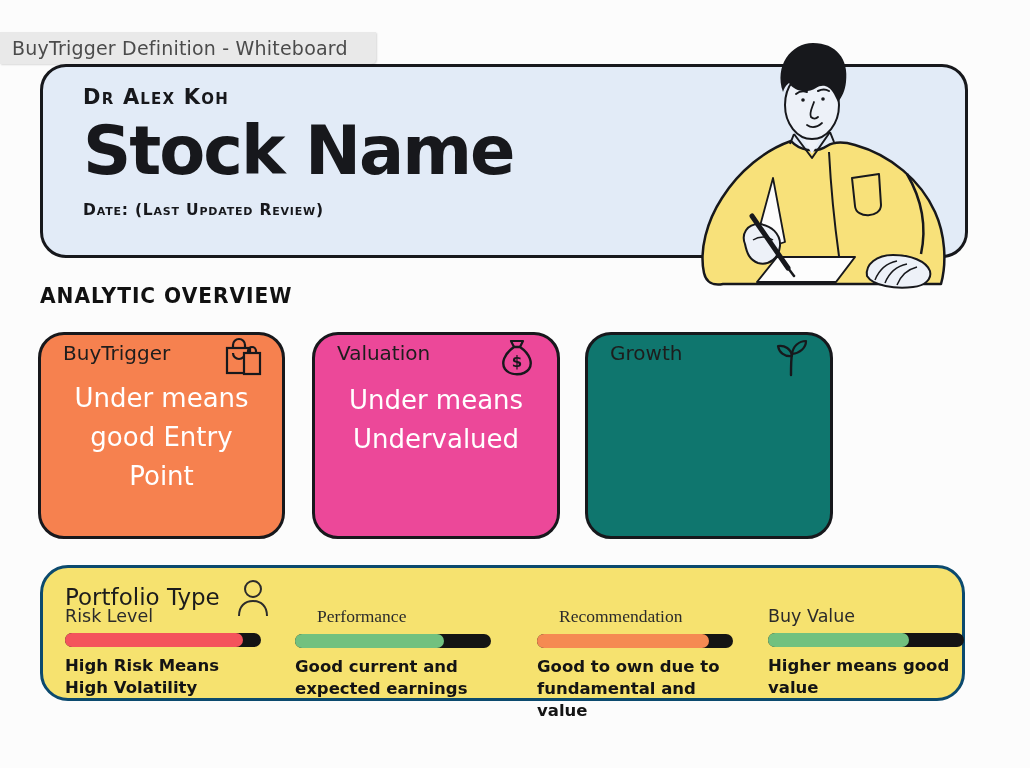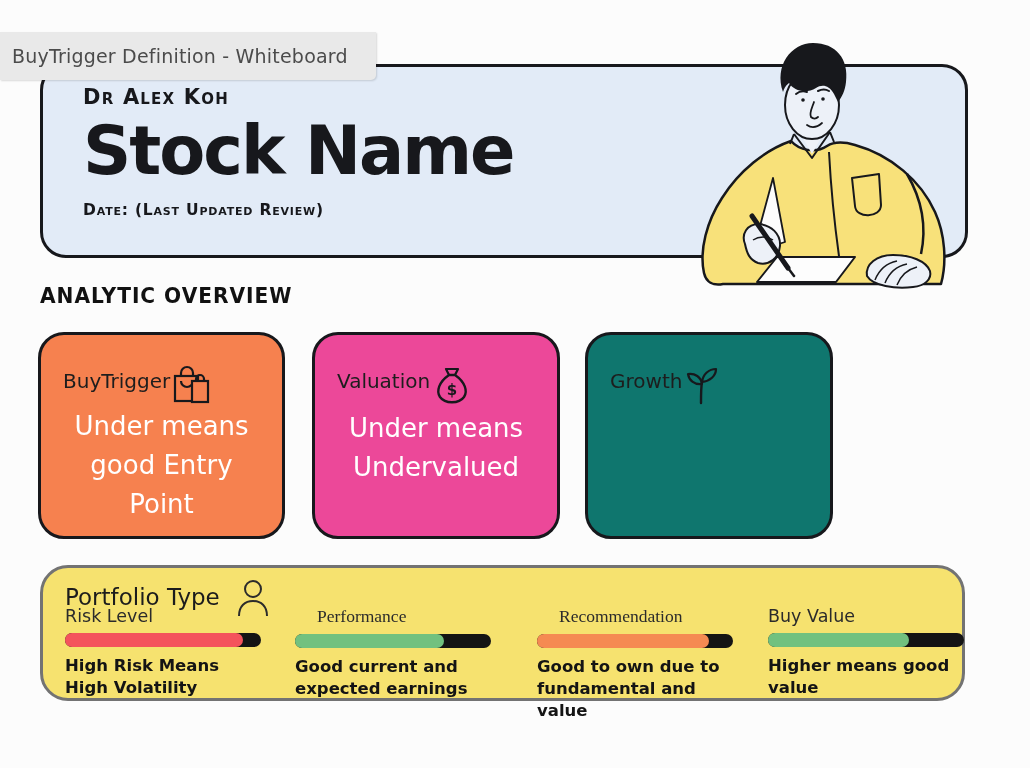--- a/index.html
+++ b/index.html
@@ -1,20 +1,20 @@
 <!DOCTYPE html>
 <html><head>
 <meta charset="utf-8">
 <style>
   html,body{margin:0;padding:0;background:#fcfcfc;}
   .canvas{position:relative;width:1030px;height:768px;background:#fcfcfc;overflow:hidden;
           font-family:"DejaVu Sans","Liberation Sans",sans-serif;color:#1a1a1a;}
 
   
-  .tab{position:absolute;left:0;top:32px;height:48px;min-width:350px;background:#e9e9e9;
+  .tab{position:absolute;left:0;top:32px;height:32px;min-width:350px;background:#e9e9e9;
        display:flex;align-items:center;padding:0 14px 0 12px;z-index:30;
        border-radius:0 0 5px 0;box-shadow:1px 1px 2px rgba(0,0,0,.14);}
   .tab span{font-size:19px;color:#4b4b4b;font-weight:500;letter-spacing:.2px;}
 
   
   .header-card{position:absolute;left:40px;top:64px;width:928px;height:194px;
        background:#e2ebf7;border:3px solid #17181c;border-radius:26px;box-sizing:border-box;
        z-index:1;padding:18px 0 0 40px;}
   .author{font-size:21px;font-weight:700;font-variant:small-caps;letter-spacing:1.2px;color:#17181c;}
   .stock-title{font-size:67px;font-weight:700;letter-spacing:-2px;color:#17181c;margin-top:4px;line-height:76px;}
@@ -25,28 +25,28 @@
   
   .section-heading{position:absolute;left:40px;top:284px;font-size:21px;font-weight:700;
        letter-spacing:1px;color:#111;transform:scaleX(.96);transform-origin:left;}
 
   
   .acard{position:absolute;top:332px;height:207px;border:3px solid #17181c;border-radius:26px;
        box-sizing:border-box;}
   .acard--1{left:38px;width:247px;background:#f6814f;}
   .acard--2{left:312px;width:248px;background:#ec4899;}
   .acard--3{left:585px;width:248px;background:#0f766e;}
-  .acard-head{display:flex;align-items:flex-start;padding:28px 18px 0 22px;}
+  .acard-head{display:flex;justify-content:space-between;align-items:flex-start;padding:0 18px 0 22px;}
   .acard-title{font-size:20px;color:#1d1d1d;margin-top:6px;}
   .acard-body{padding:0 16px;font-size:26px;font-weight:400;color:#fff;
        text-align:center;line-height:39px;}
 
   
   .pcard{position:absolute;left:40px;top:565px;width:925px;height:136px;background:#f6e26f;
-       border:3px solid #737373;border-radius:28px;box-sizing:border-box;}
+       border:3px solid #0c4a6e;border-radius:28px;box-sizing:border-box;}
   .pcard-titlerow{position:absolute;left:22px;top:10px;display:flex;align-items:flex-start;}
   .pcard-title{font-size:23px;color:#1c1c1c;margin-top:6px;}
   .pcard-titlerow svg{margin-left:16px;}
   .metric{position:absolute;top:38px;width:200px;}
   .metric--0{left:22px;}
   .metric--1{left:252px;}
   .metric--2{left:494px;}
   .metric--3{left:725px;}
   .metric--1 .metric-label,.metric--2 .metric-label{margin-left:22px;font-family:Liberation Serif, serif;}
   .metric-label{font-size:17.5px;color:#2b2b2b;}

